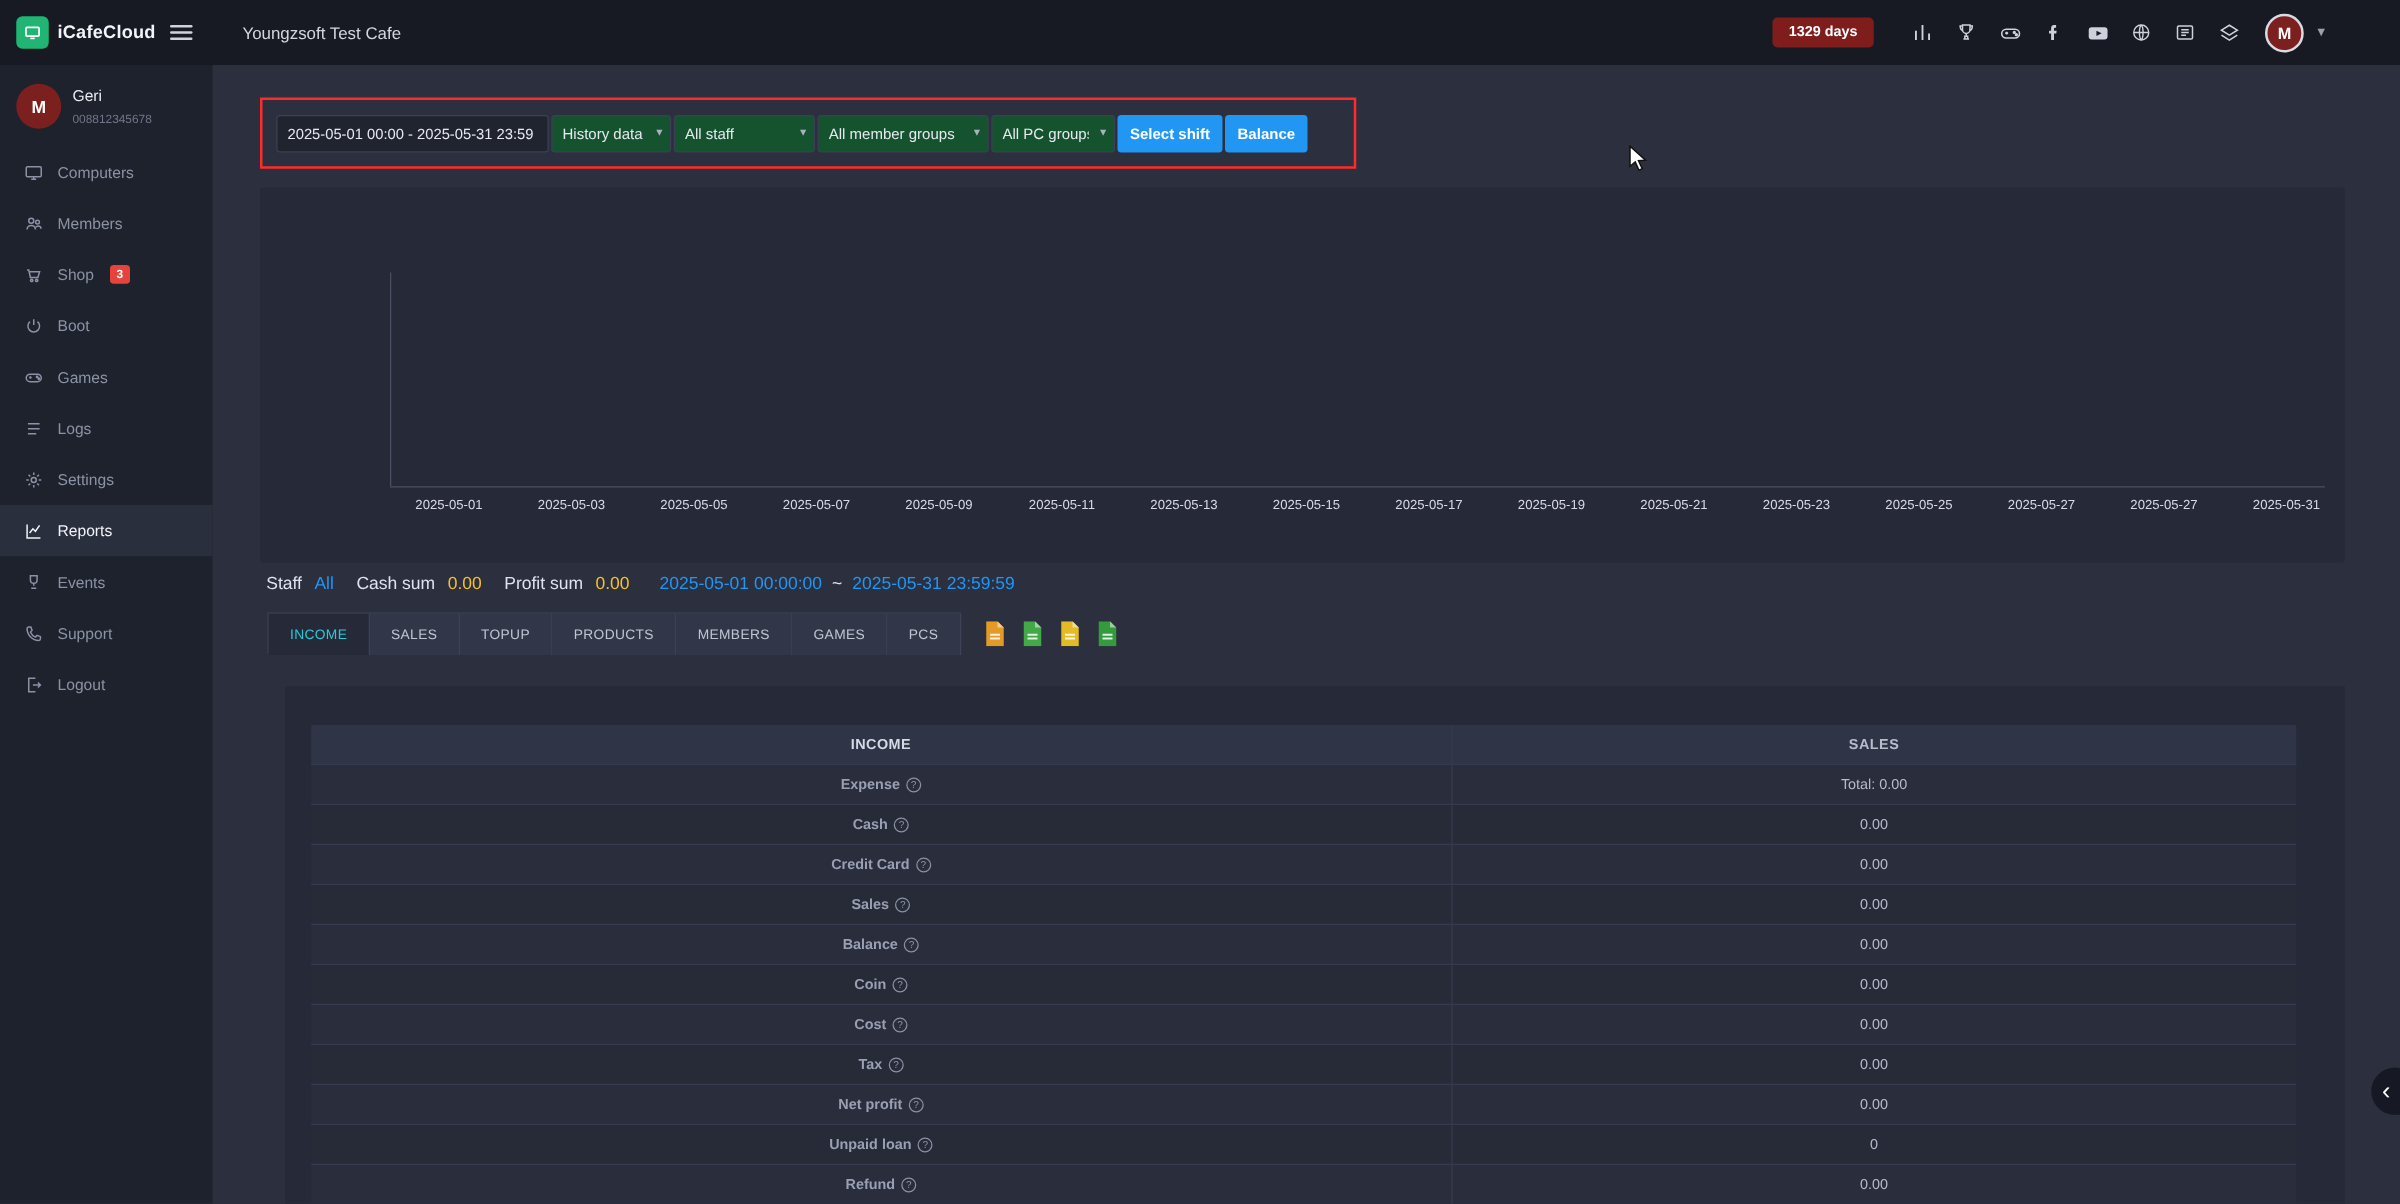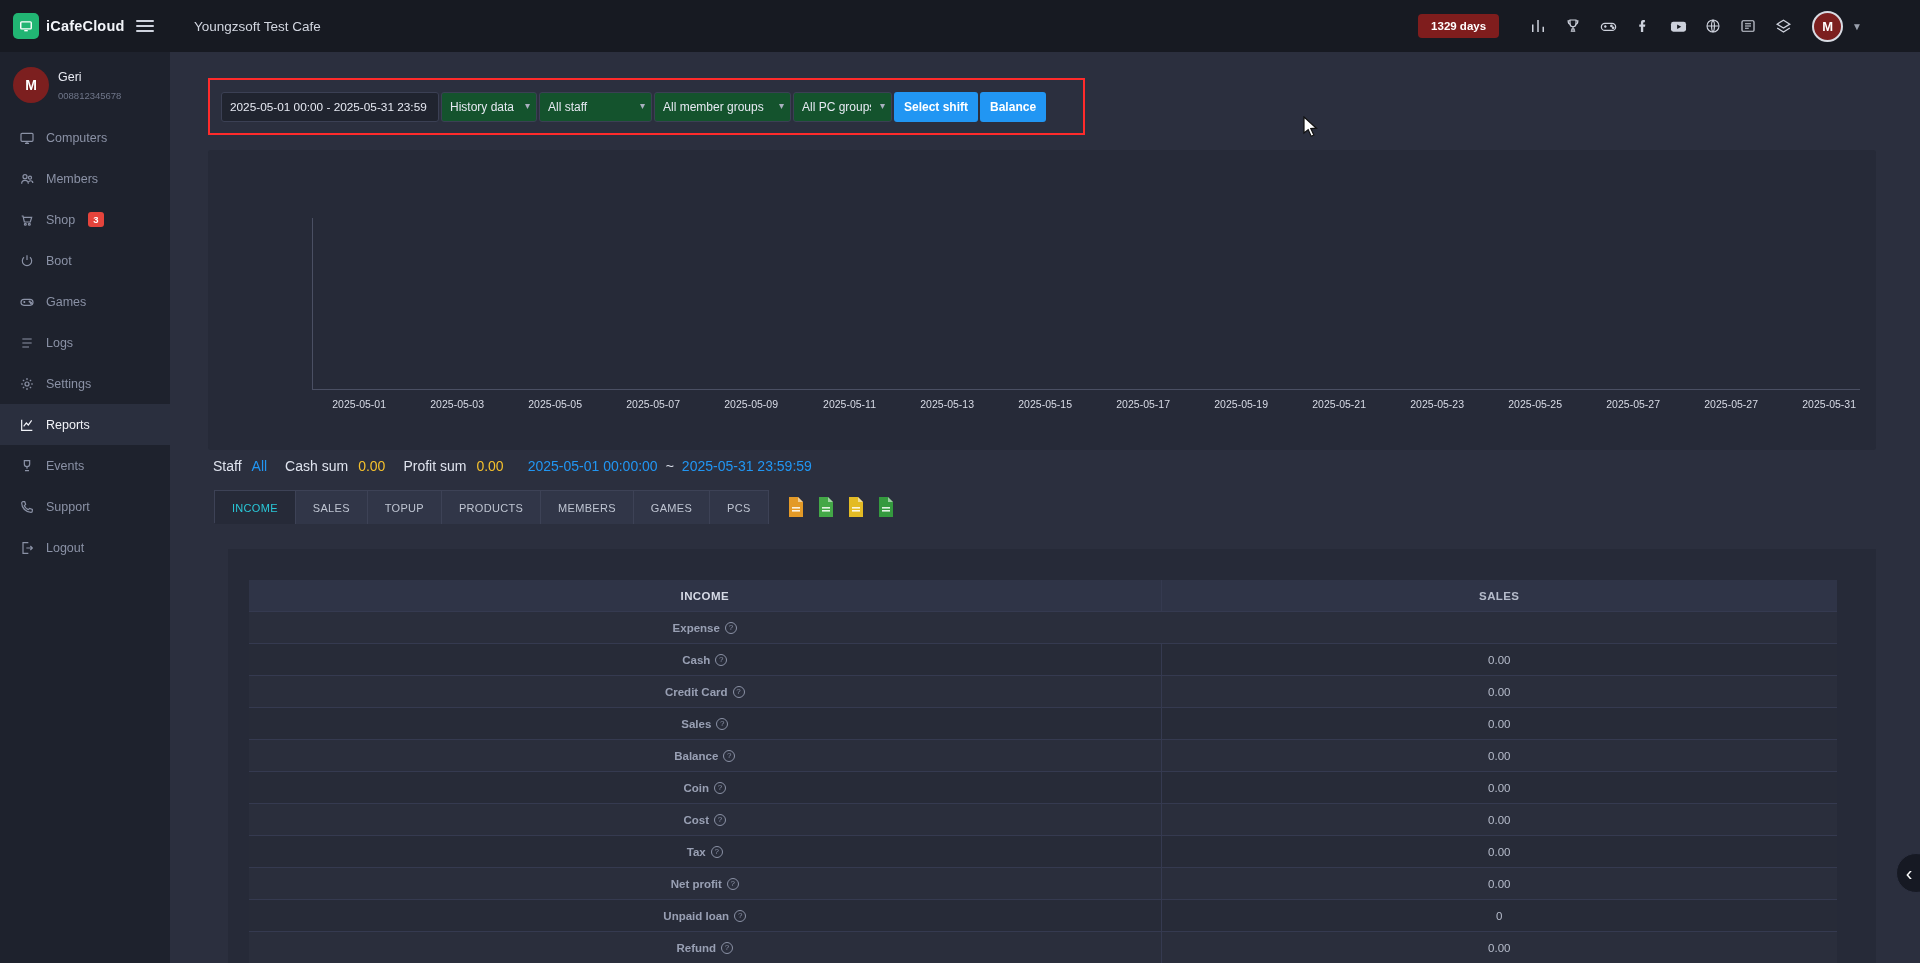--- a/index.html
+++ b/index.html
@@ -394,20 +394,21 @@
     <div class="tbl">
       <div class="trow thead">
         <div class="c1">INCOME</div>
         <div class="c2">SALES</div>
       </div>
       <div class="trow">
         <div class="c1">
             <span class="rl">Expense</span>
             <span class="qi">?</span>
           </div>
+        <div class="c2">Total: 0.00</div>
       </div>
       <div class="trow">
         <div class="c1">
             <span class="rl">Cash</span>
             <span class="qi">?</span>
           </div>
         <div class="c2">0.00</div>
       </div>
       <div class="trow">
         <div class="c1">

